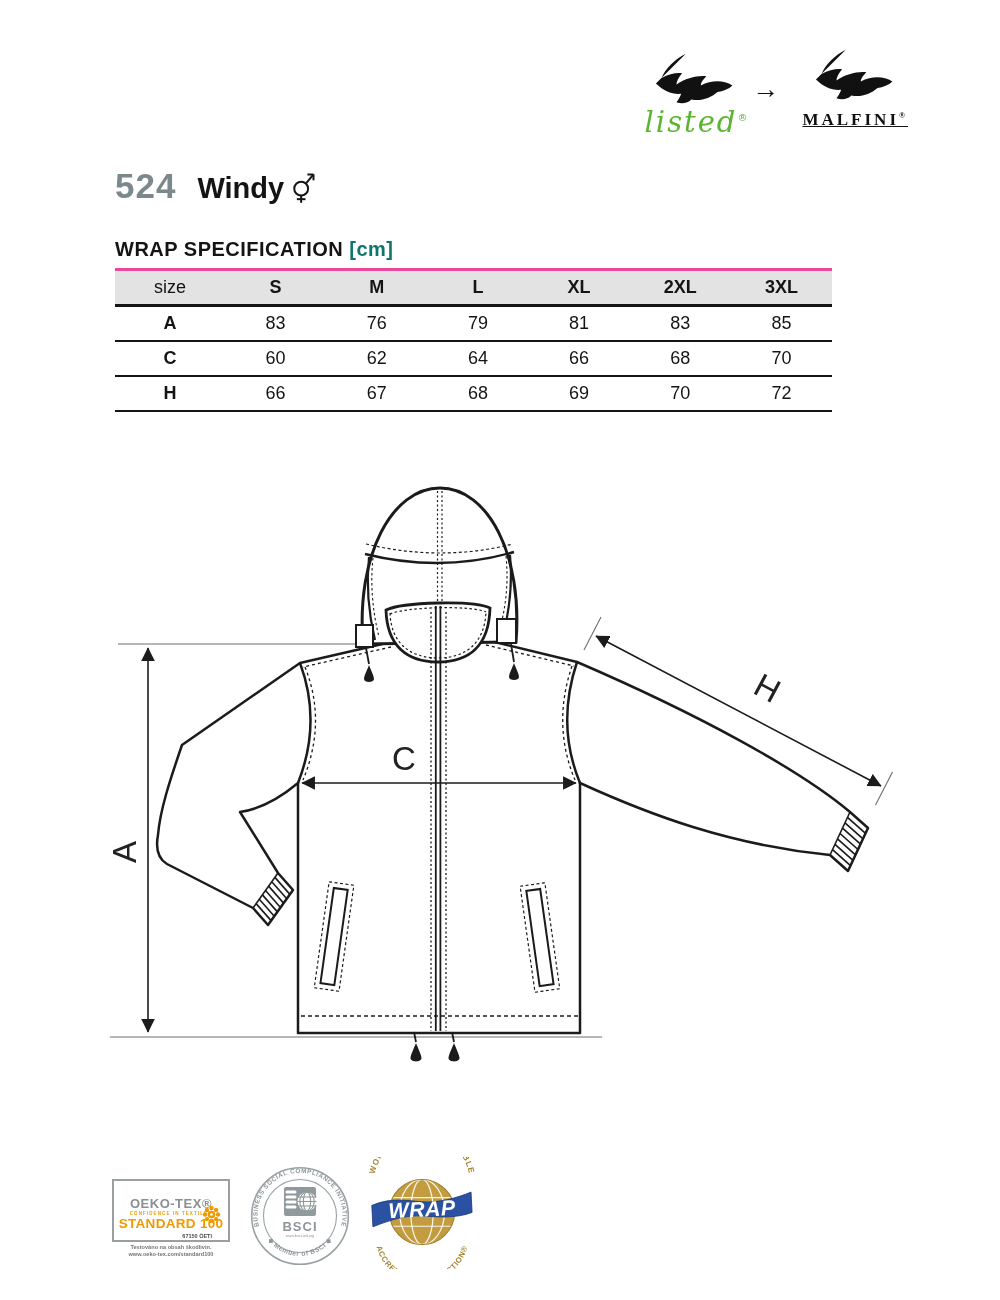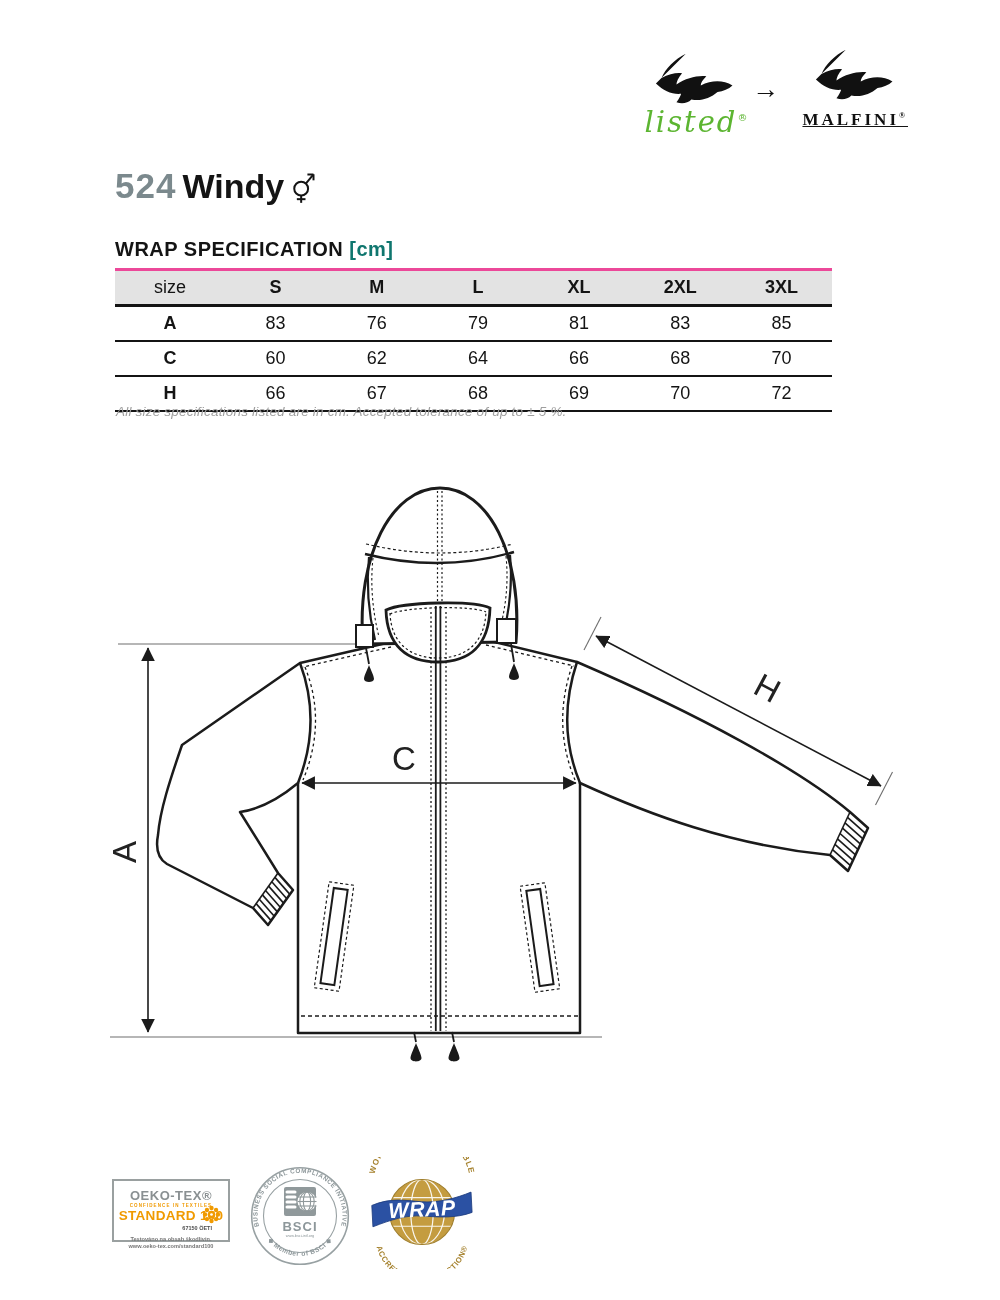--- a/index.html
+++ b/index.html
@@ -11,21 +11,21 @@
   .brand-malfini{position:absolute;left:790px;top:46px;width:118px;text-align:right;text-decoration:underline;}
   .brand-arrow{position:absolute;left:752px;top:74px;font-size:27px;color:#111;}
   .adler-word{font-family:"DejaVu Serif",serif;font-style:italic;font-size:29px;color:#5cb531;letter-spacing:2px;line-height:1;margin-top:-2px;}
   .adler-reg{font-size:10px;vertical-align:super;color:#5cb531;}
   .malfini-word{font-family:"Liberation Serif",serif;font-weight:bold;font-size:17px;letter-spacing:3px;color:#101010;margin-top:4px;}
   .malfini-reg{font-size:8px;vertical-align:super;}
 
   
   .title{position:absolute;left:115px;top:166px;white-space:nowrap;}
   .title .code{font-size:35px;font-weight:bold;color:#7b898d;letter-spacing:1px;}
-  .title .name{font-size:34px;font-weight:bold;color:#141414;margin-left:6px;}
+  .title .name{font-size:29px;font-weight:bold;color:#141414;margin-left:21px;}
   .gender-icon{display:inline-block;vertical-align:-6px;margin-left:8px;}
 
   .section-heading{position:absolute;left:115px;top:238px;font-size:20px;font-weight:bold;letter-spacing:.5px;}
   .section-heading .unit{color:#0f766e;margin-left:6px;}
 
   
   .size-table{position:absolute;left:115px;top:268px;width:717px;border-collapse:collapse;table-layout:fixed;}
   .size-table th,.size-table td{height:33px;text-align:center;vertical-align:middle;font-size:18px;padding:0;}
   .size-table col.c0{width:110px;}
   .size-table thead tr{background:#e3e3e3;border-top:3px solid #ec4899;border-bottom:3px solid #141414;}
@@ -33,21 +33,21 @@
   .size-table thead th.size-word{font-weight:normal;font-size:18px;}
   .size-table tbody tr{border-bottom:2px solid #141414;}
   .size-table tbody th{font-weight:bold;}
   .size-table tbody td{font-weight:normal;}
   .table-note{position:absolute;left:116px;top:404px;font-size:13.5px;font-style:italic;color:#9e9e9e;letter-spacing:.2px;}
 
   
   .diagram{position:absolute;left:0;top:460px;width:1000px;height:640px;}
 
   
-  .cert-oeko{position:absolute;left:112px;top:1179px;width:118px;height:63px;border:2px solid #9aa0a0;background:#fff;text-align:center;box-sizing:border-box;padding-top:8px;}
+  .cert-oeko{position:absolute;left:112px;top:1179px;width:118px;height:63px;border:2px solid #9aa0a0;background:#fff;text-align:center;box-sizing:border-box;padding-top:16px;}
   .oeko-brand{font-size:13px;font-weight:bold;color:#8a9092;letter-spacing:.5px;line-height:1.05;}
   .oeko-sub{font-size:4.5px;font-weight:bold;color:#f09a00;letter-spacing:1.1px;line-height:1.4;}
   .oeko-standard{font-size:13.5px;font-weight:bold;color:#f09a00;letter-spacing:.3px;line-height:1.1;}
   .oeko-license{font-size:5.5px;font-weight:bold;color:#4c4c4c;text-align:right;padding-right:16px;line-height:1.6;}
   .oeko-claim{font-size:5.6px;font-weight:bold;color:#767676;line-height:1.5;margin-top:2px;}
   .oeko-url{font-size:5.6px;font-weight:bold;color:#767676;line-height:1.4;}
   .oeko-flower{position:absolute;right:7px;top:24px;}
   .cert-bsci{position:absolute;left:250px;top:1166px;width:100px;height:100px;}
   .cert-wrap{position:absolute;left:366px;top:1157px;width:112px;height:112px;}
 </style>
@@ -135,21 +135,20 @@
         <th>H</th>
         <td>66</td>
         <td>67</td>
         <td>68</td>
         <td>69</td>
         <td>70</td>
         <td>72</td>
       </tr>
     </tbody>
   </table>
-  <div class="table-note">All size specifications listed are in cm. Accepted tolerance of up to ± 5 %.</div>
 
   <svg class="diagram" viewBox="0 0 1000 640">
     <defs>
       <marker id="arr" viewBox="0 0 10 10" refX="9.5" refY="5" markerWidth="8.5" markerHeight="8.5" orient="auto-start-reverse">
         <path d="M0,0 L10,5 L0,10 Z" fill="#1b1b1b"></path>
       </marker>
     </defs>
 
     <g stroke="#6e6e6e" stroke-width="1.1">
       <line x1="118" y1="184" x2="362" y2="184"></line>

